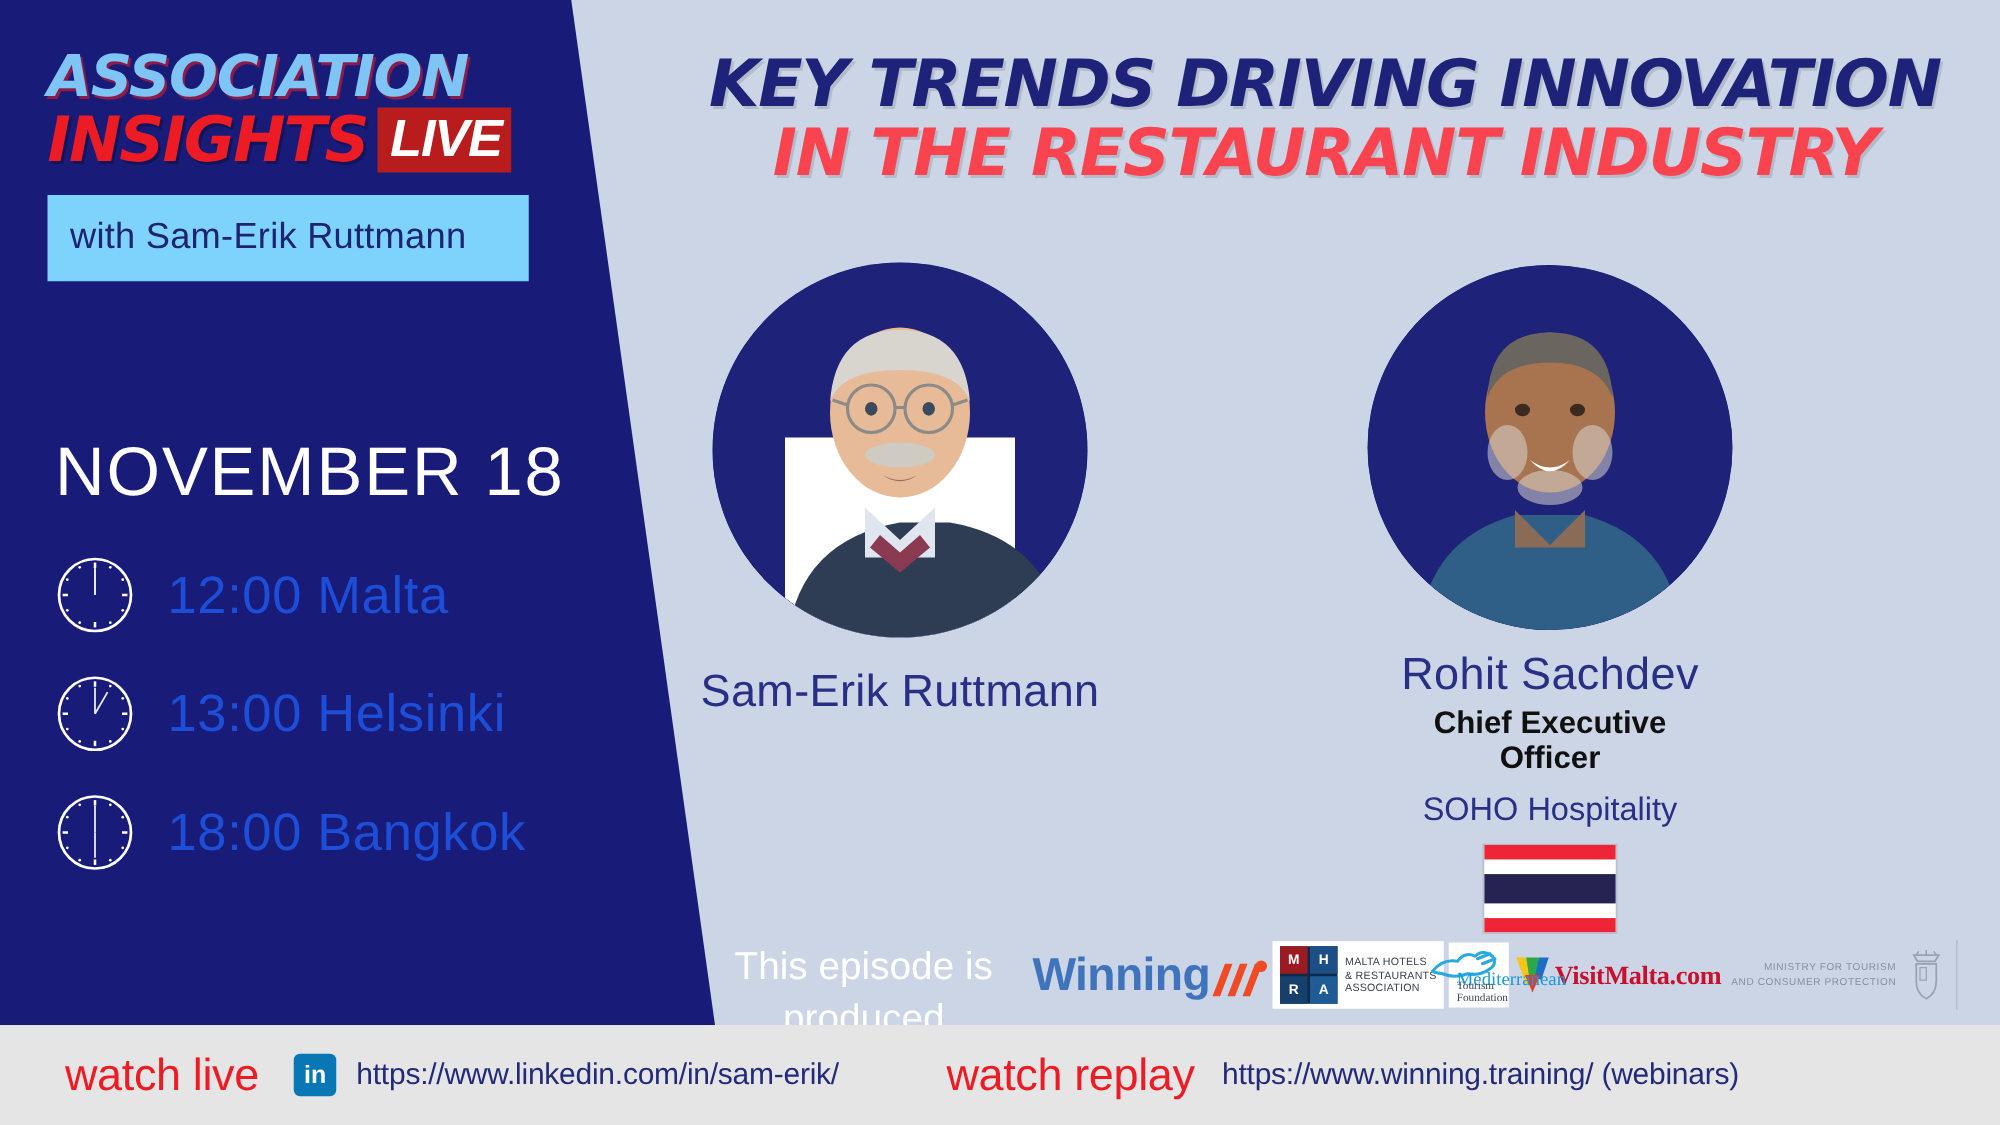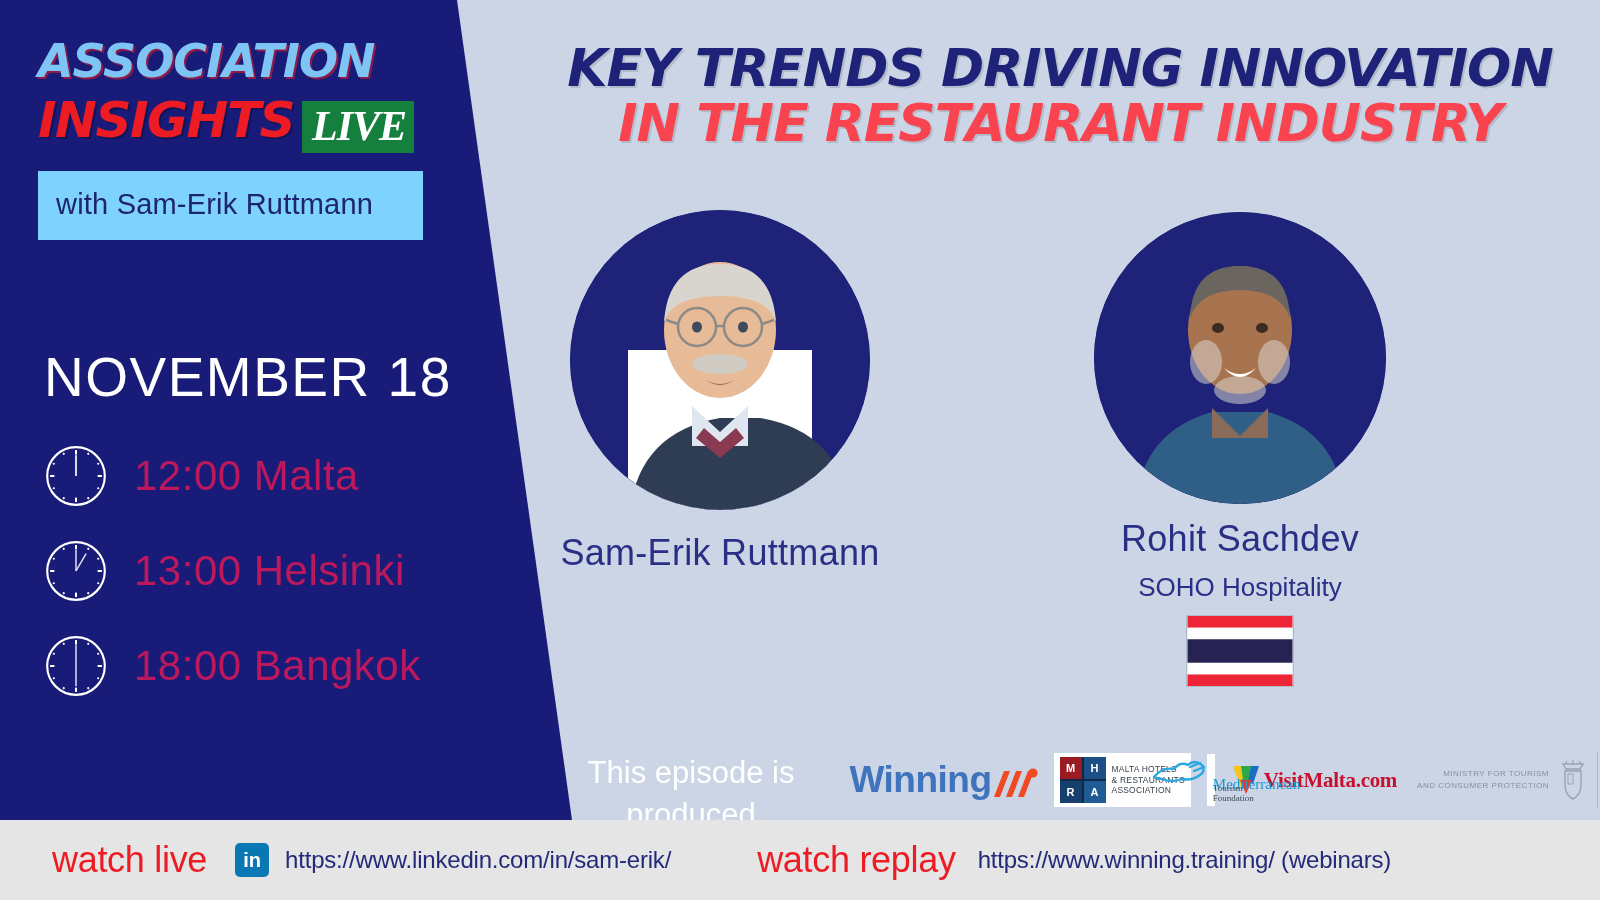--- a/index.html
+++ b/index.html
@@ -41,25 +41,25 @@
     margin-top: 2px;
   }
   .brand-insights {
     font-family: "DejaVu Sans", sans-serif;
     font-weight: 700; font-style: italic;
     font-size: 50px; letter-spacing: -1.5px;
     color: #ed1c24; line-height: 1;
     text-shadow: 2px 2px 0 rgba(0,0,0,.25);
   }
   .brand-live {
-    font-family: Liberation Serif, serif;
+    font-family: Liberation Sans, sans-serif;
     font-weight: 700; font-style: italic;
     font-size: 42px; letter-spacing: -1px;
-    color: #ffffff; background: #15803d;
-    line-height: 1; padding: 4px 8px 6px 10px; margin-top: 15px;
+    color: #ffffff; background: #b91c1c;
+    line-height: 1; padding: 4px 8px 6px 10px;
   }
   .brand-host {
     margin-top: 18px;
     background: #7dd3fc;
     color: #1f2470;
     font-size: 29px; font-weight: 400;
     padding: 17px 18px 19px 18px;
     width: 385px;
     letter-spacing: .2px;
   }
@@ -70,21 +70,21 @@
     color: #ffffff; font-size: 55px; font-weight: 400;
     letter-spacing: 1.5px;
   }
   .times { position: absolute; left: 40px; top: 440px; z-index: 5; }
   .time-row {
     display: flex; align-items: center; gap: 22px;
     margin-bottom: 23px;
   }
   .clock { width: 72px; height: 72px; flex: 0 0 72px; }
   .time-label {
-    color: #be185d; font-size: 42px; font-weight: 400;
+    color: #1d4ed8; font-size: 42px; font-weight: 400;
     letter-spacing: .5px; white-space: nowrap;
   }
 
   
   .title-wrap {
     position: absolute; left: 560px; top: 42px; width: 1000px;
     text-align: center; z-index: 4;
   }
   .title-l1 {
     font-family: "DejaVu Sans", sans-serif;
@@ -130,23 +130,23 @@
     display: block; border: 1px solid rgba(0,0,0,.12);
   }
 
   
   .partner-text {
     position: absolute; left: 566px; top: 752px; z-index: 5;
     color: #ffffff; font-size: 31px; line-height: 1.35;
     text-align: center; width: 250px;
   }
   .logo-strip {
-    position: absolute; left: 858px; top: 740px;
+    position: absolute; left: 826px; top: 740px;
     width: 740px; height: 80px; z-index: 4;
-    display: flex; align-items: center; gap: 16px; justify-content: flex-end;
+    display: flex; align-items: center; gap: 4px;
   }
   .logo-winning { display: flex; align-items: flex-end; }
   .logo-winning .wtext {
     color: #3f74bd; font-size: 37px; font-weight: 700; letter-spacing: -.5px;
   }
   .logo-mhra {
     display: flex; align-items: center; gap: 6px;
     background: #ffffff; padding: 4px 6px;
   }
   .mhra-grid {
@@ -362,20 +362,24 @@
               <ellipse cx="180" cy="150" rx="16" ry="22"></ellipse>
             <ellipse cx="146" cy="178" rx="26" ry="14"></ellipse>
           </g>
           <ellipse cx="124" cy="116" rx="6" ry="5" fill="#3a2a20"></ellipse>
           <ellipse cx="168" cy="116" rx="6" ry="5" fill="#3a2a20"></ellipse>
           <path d="M130 156 q16 12 32 0 q-16 18-32 0z" fill="#ffffff"></path>
         </g>
       </svg>
     </div>
     <div class="sp-name">Rohit Sachdev</div>
+    <div class="sp-role">
+      <span>Chief Executive</span><br>
+      <span>Officer</span>
+    </div>
     <div class="sp-org">SOHO Hospitality</div>
     <svg class="flag" viewBox="0 0 60 40">
       <rect width="60" height="40" fill="#ffffff"></rect>
       <rect width="60" height="6.6" y="0" fill="#ee2536"></rect>
       <rect width="60" height="6.6" y="33.4" fill="#ee2536"></rect>
       <rect width="60" height="13.4" y="13.3" fill="#262252"></rect>
     </svg>
   </div>
 
   <div class="partner-text">

